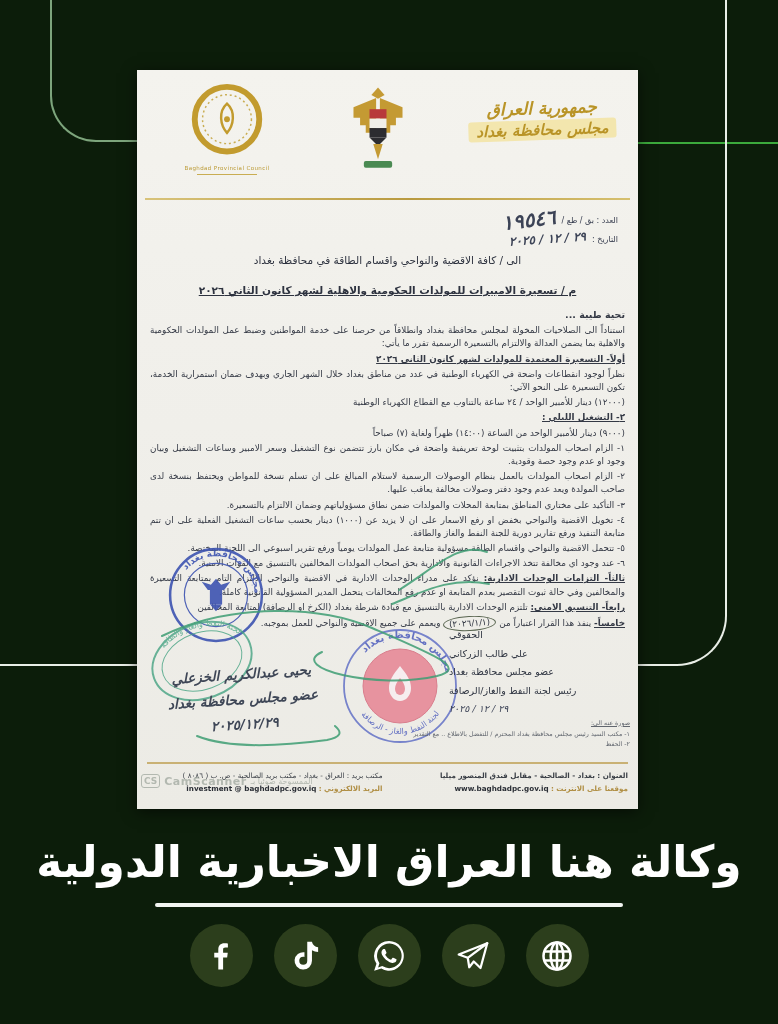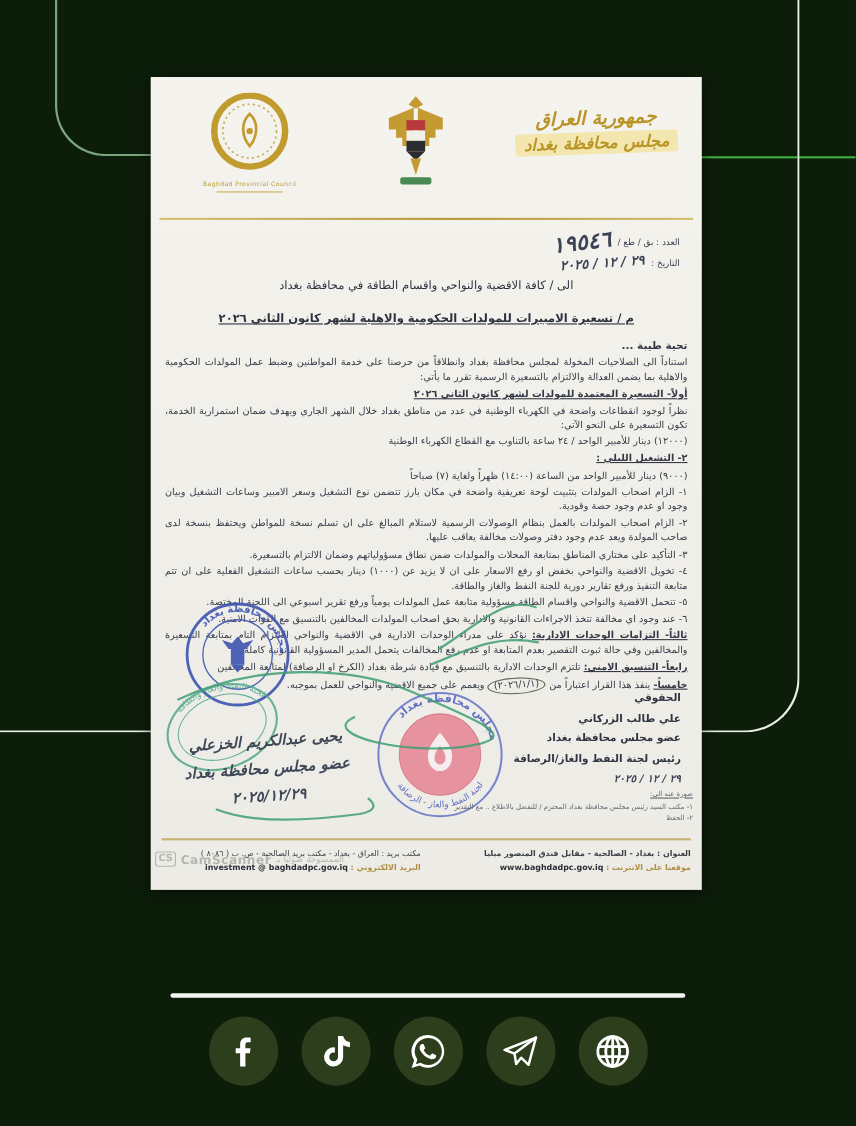--- a/index.html
+++ b/index.html
@@ -44,22 +44,22 @@
   
   .body-text{position:absolute;top:238px;right:13px;left:13px;direction:rtl;text-align:justify;
     font-size:8.8px;line-height:1.5;color:#343945;}
   .body-text p{margin:0 0 2px 0;}
   .b{font-weight:bold;margin-top:40px;}
   .u{text-decoration:underline;}
   .greet{font-size:9.5px;font-weight:bold;}
   .pen-oval{border:1.5px solid #5a6651;border-radius:50%;padding:0 5px;display:inline-block;
     transform:rotate(-3deg);}
   
-  .sign-right{position:absolute;top:556px;left:312px;width:170px;text-align:right;direction:rtl;
-    font-weight:bold;font-size:9.5px;color:#2e3441;line-height:1.95;}
+  .sign-right{position:absolute;top:556px;left:312px;width:170px;text-align:left;direction:rtl;
+    font-weight:normal;font-size:9.5px;color:#2e3441;line-height:1.95;}
   .sign-left{position:absolute;top:592px;left:16px;width:180px;text-align:center;direction:rtl;
     font-size:13.5px;font-weight:600;color:#3f4757;line-height:1.85;transform:rotate(-4deg);
     font-family:"DejaVu Serif",serif;font-style:italic;letter-spacing:1px;}
   
   .stamp{position:absolute;pointer-events:none;}
   .stamp-blue{left:28px;top:474px;width:102px;height:102px;opacity:.92;}
   .stamp-green{left:6px;top:542px;width:118px;height:98px;transform:rotate(-20deg);opacity:.8;}
   .stamp-pink{left:203px;top:556px;width:120px;height:120px;opacity:.93;}
   .squiggles{position:absolute;left:0;top:470px;width:501px;height:240px;pointer-events:none;}
   
@@ -246,20 +246,21 @@
       </div>
     </div>
 
     <div class="watermark">
       <span class="cs-box">CS</span>
       <span class="cs-brand">CamScanner</span>
       <span class="cs-ar">الممسوحة ضوئيا بـ</span>
     </div>
   </div>
 
+  <div class="banner-title">وكالة هنا العراق الاخبارية الدولية</div>
   <div class="banner-line"></div>
 
   <div class="social-row">
     <div class="social-circle">
       <svg viewBox="0 0 24 24">
         <path fill="#fff" d="M13.4 21v-8h2.7l.4-3.1h-3.1V7.9c0-.9.25-1.5 1.55-1.5h1.65V3.6c-.3-.04-1.3-.13-2.4-.13-2.4 0-4 1.46-4 4.14v2.3H7.5V13h2.7v8h3.2z"></path>
       </svg>
     </div>
     <div class="social-circle">
       <svg viewBox="0 0 24 24">

